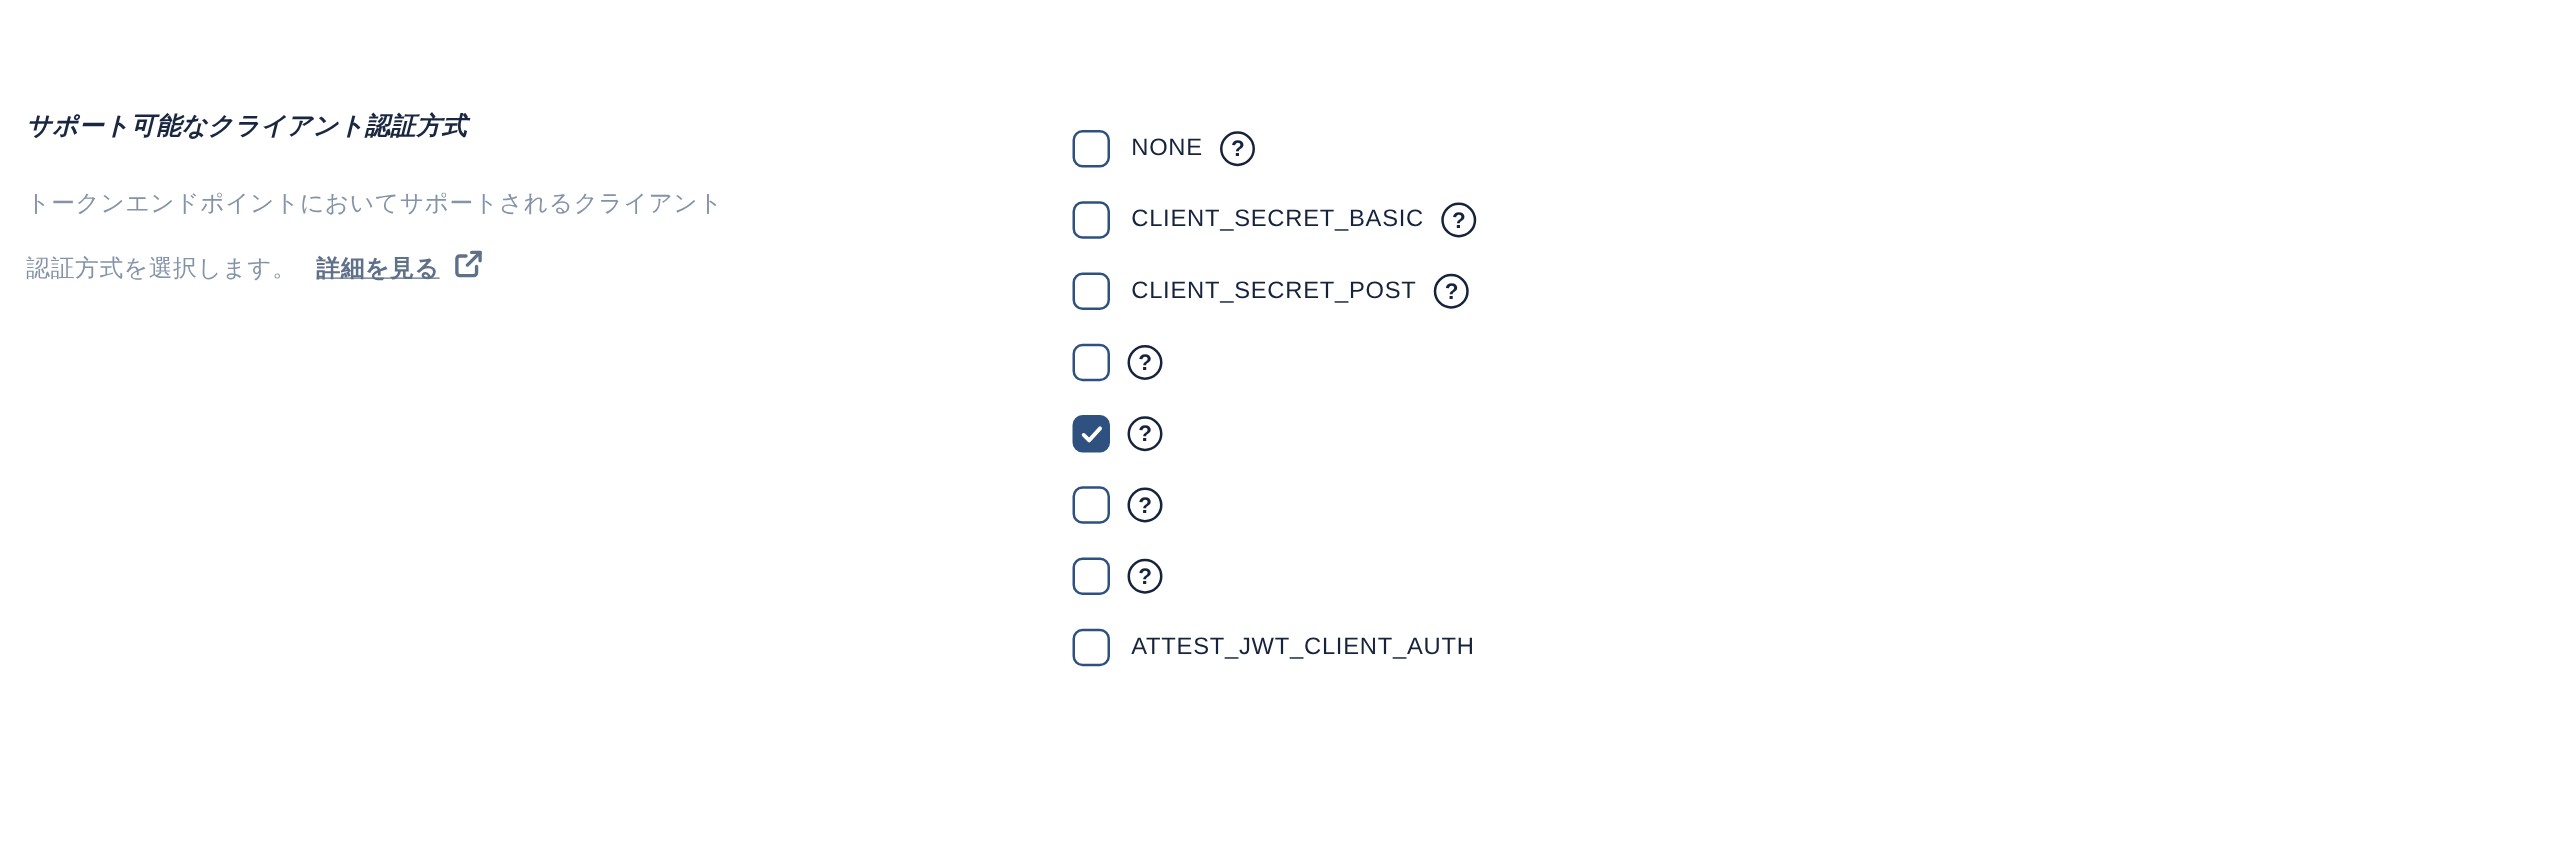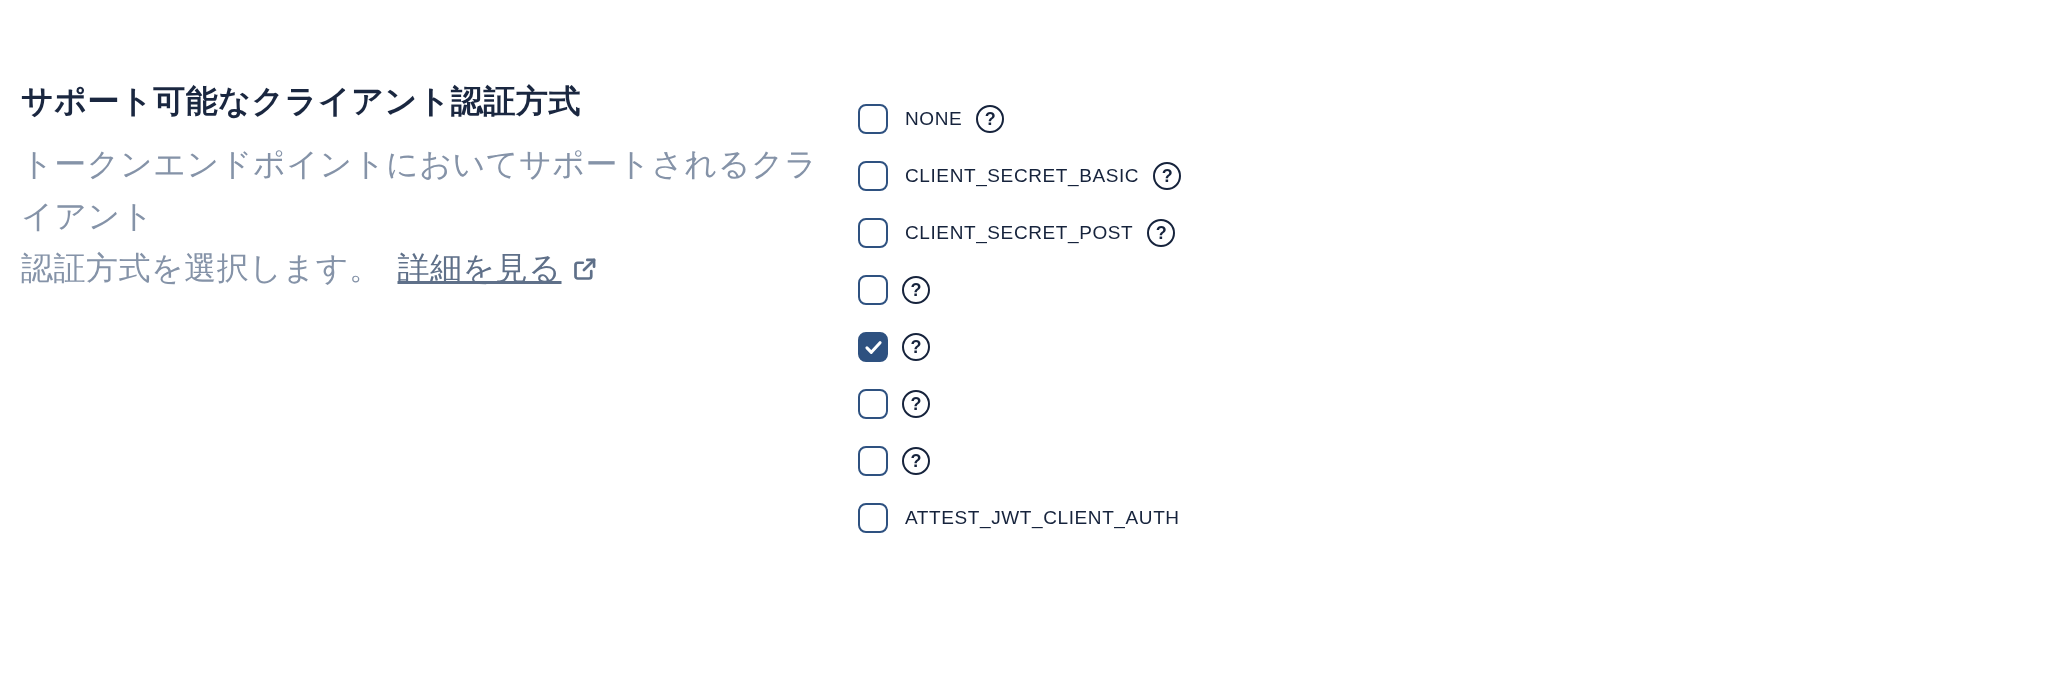--- a/index.html
+++ b/index.html
@@ -9,43 +9,44 @@
   }
   body {
     width: 2058px;
     height: 692px;
     position: relative;
     overflow: hidden;
     font-family: "Liberation Sans", sans-serif;
   }
   .section-heading {
     margin: 0;
-    font-size: 32px;
+    font-size: 20px;
     line-height: 36px;
     font-weight: bold;
     color: #1a2740;
     letter-spacing: 0.5px;
+    font-style: italic;
   }
   
   .left-col {
     position: absolute;
     left: 21px;
     top: 83px;
     width: 812px;
   }
   .desc {
     margin: 19px 0 0 0;
-    font-size: 32px;
+    font-size: 19px;
     line-height: 52px;
     color: #8593a8;
     letter-spacing: 0.5px;
   }
   .details-link {
     color: #5f7089;
-    font-weight: normal;
+    font-weight: bold;
     text-decoration: underline;
     margin-left: 16px;
     cursor: pointer;
     white-space: nowrap;
   }
   .ext-icon {
     width: 27px;
     height: 27px;
     margin-left: 9px;
     vertical-align: -4px;

